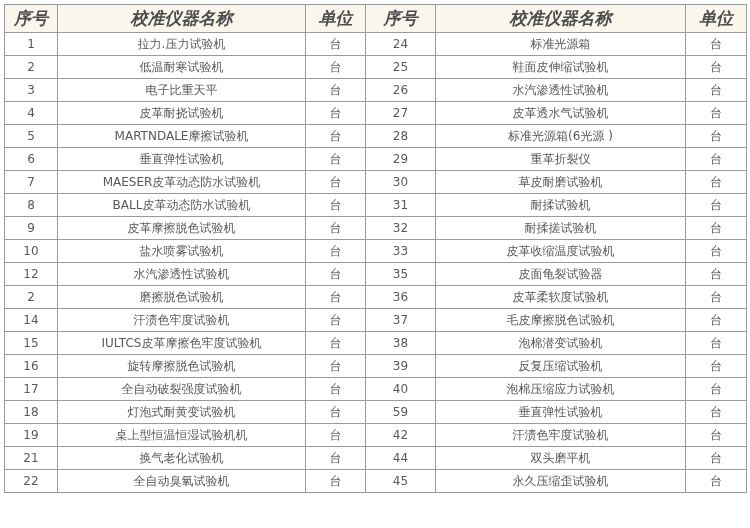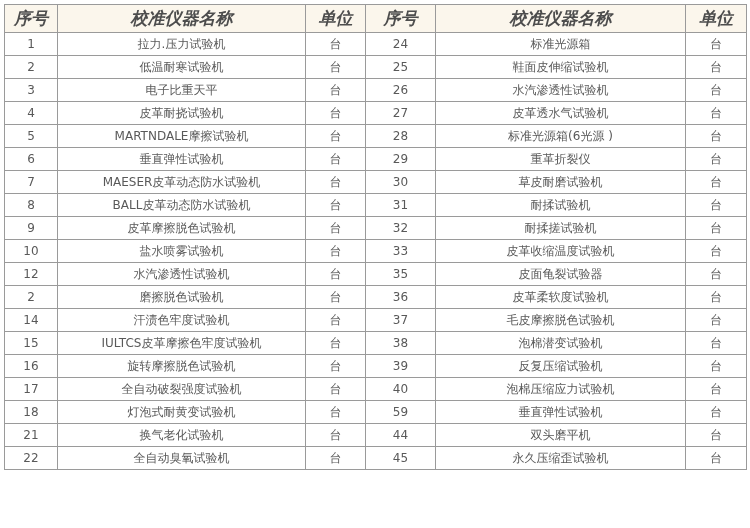--- a/index.html
+++ b/index.html
@@ -204,20 +204,28 @@
         </tr>
         <tr>
           <td>18</td>
           <td>灯泡式耐黄变试验机</td>
           <td>台</td>
           <td>59</td>
           <td>垂直弹性试验机</td>
           <td>台</td>
         </tr>
         <tr>
+          <td>19</td>
+          <td>桌上型恒温恒湿试验机机</td>
+          <td>台</td>
+          <td>42</td>
+          <td>汗渍色牢度试验机</td>
+          <td>台</td>
+        </tr>
+        <tr>
           <td>21</td>
           <td>换气老化试验机</td>
           <td>台</td>
           <td>44</td>
           <td>双头磨平机</td>
           <td>台</td>
         </tr>
         <tr>
           <td>22</td>
           <td>全自动臭氧试验机</td>

